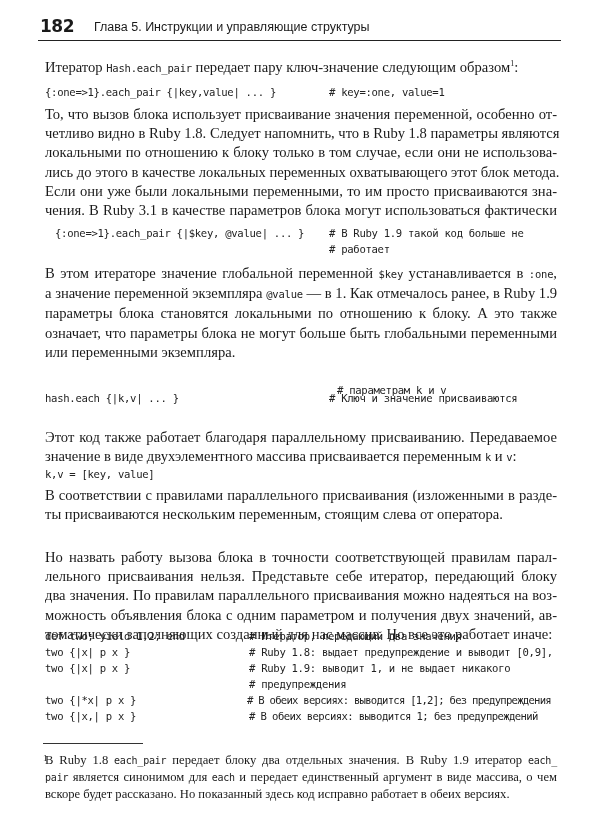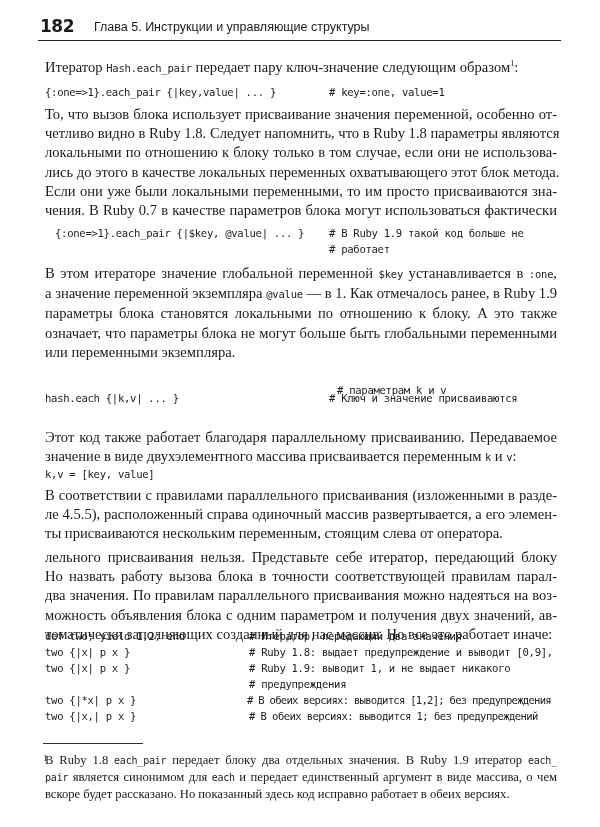--- a/index.html
+++ b/index.html
@@ -37,21 +37,21 @@
 
   <div class="cl" style="left:45px; top:86px;">{:one=&gt;1}.each_pair {|key,value| ... }</div>
   <div class="cl" style="left:329px; top:86px;"># key=:one, value=1</div>
 
   <div class="p" style="top:105px;">
     <span class="line">То, что вызов блока использует присваивание значения переменной, особенно от-</span>
     <span class="line">четливо видно в Ruby 1.8. Следует напомнить, что в Ruby 1.8 параметры являются</span>
     <span class="line">локальными по отношению к блоку только в том случае, если они не использова-</span>
     <span class="line">лись до этого в качестве локальных переменных охватывающего этот блок метода.</span>
     <span class="line">Если они уже были локальными переменными, то им просто присваиваются зна-</span>
-    <span class="line">чения. В Ruby 0.7 в качестве параметров блока могут использоваться фактически</span>
+    <span class="line">чения. В Ruby 3.1 в качестве параметров блока могут использоваться фактически</span>
   </div>
 
   <div class="cl" style="left:55px; top:227px;">{:one=&gt;1}.each_pair {|$key, @value| ... }</div>
   <div class="cl" style="left:329px; top:227px;"># В Ruby 1.9 такой код больше не</div>
   <div class="cl" style="left:329px; top:243px;"># работает</div>
 
   <div class="p" style="top:264px;">
     <span class="line"><span>В этом итераторе значение глобальной переменной </span><code>$key</code><span> устанавливается в </span><code>:one</code><span>,</span></span>
     <span class="line"><span>а значение переменной экземпляра </span><code>@value</code><span> — в 1. Как отмечалось ранее, в Ruby 1.9</span></span>
     <span class="line">параметры блока становятся локальными по отношению к блоку. А это также</span>
@@ -66,27 +66,26 @@
 
   <div class="p" style="top:428px;">
     <span class="line">Этот код также работает благодаря параллельному присваиванию. Передаваемое</span>
     <span class="line last"><span>значение в виде двухэлементного массива присваивается переменным </span><code>k</code><span> и </span><code>v</code><span>:</span></span>
   </div>
 
   <div class="cl" style="left:45px; top:468px;">k,v = [key, value]</div>
 
   <div class="p" style="top:486px;">
     <span class="line">В соответствии с правилами параллельного присваивания (изложенными в разде-</span>
-    <span class="line">ле 4.5.5), расположенный справа одиночный массив развертывается, а его элемен-</span>
     <span class="line last">ты присваиваются нескольким переменным, стоящим слева от оператора.</span>
   </div>
 
   <div class="p" style="top:548px;">
+    <span class="line">Но назвать работу вызова блока в точности соответствующей правилам парал-</span>
     <span class="line">лельного присваивания нельзя. Представьте себе итератор, передающий блоку</span>
-    <span class="line">Но назвать работу вызова блока в точности соответствующей правилам парал-</span>
     <span class="line">два значения. По правилам параллельного присваивания можно надеяться на воз-</span>
     <span class="line">можность объявления блока с одним параметром и получения двух значений, ав-</span>
     <span class="line last">томатически заполняющих созданный для нас массив. Но все это работает иначе:</span>
   </div>
 
   <div class="cl" style="left:45px; top:630px;">def two; yield 1,2; end</div>
   <div class="cl" style="left:249px; top:630px;"># Итератор, передающий два значения</div>
   <div class="cl" style="left:45px; top:646px;">two {|x| p x }</div>
   <div class="cl" style="left:249px; top:646px;"># Ruby 1.8: выдает предупреждение и выводит [0,9],</div>
   <div class="cl" style="left:45px; top:662px;">two {|x| p x }</div>

